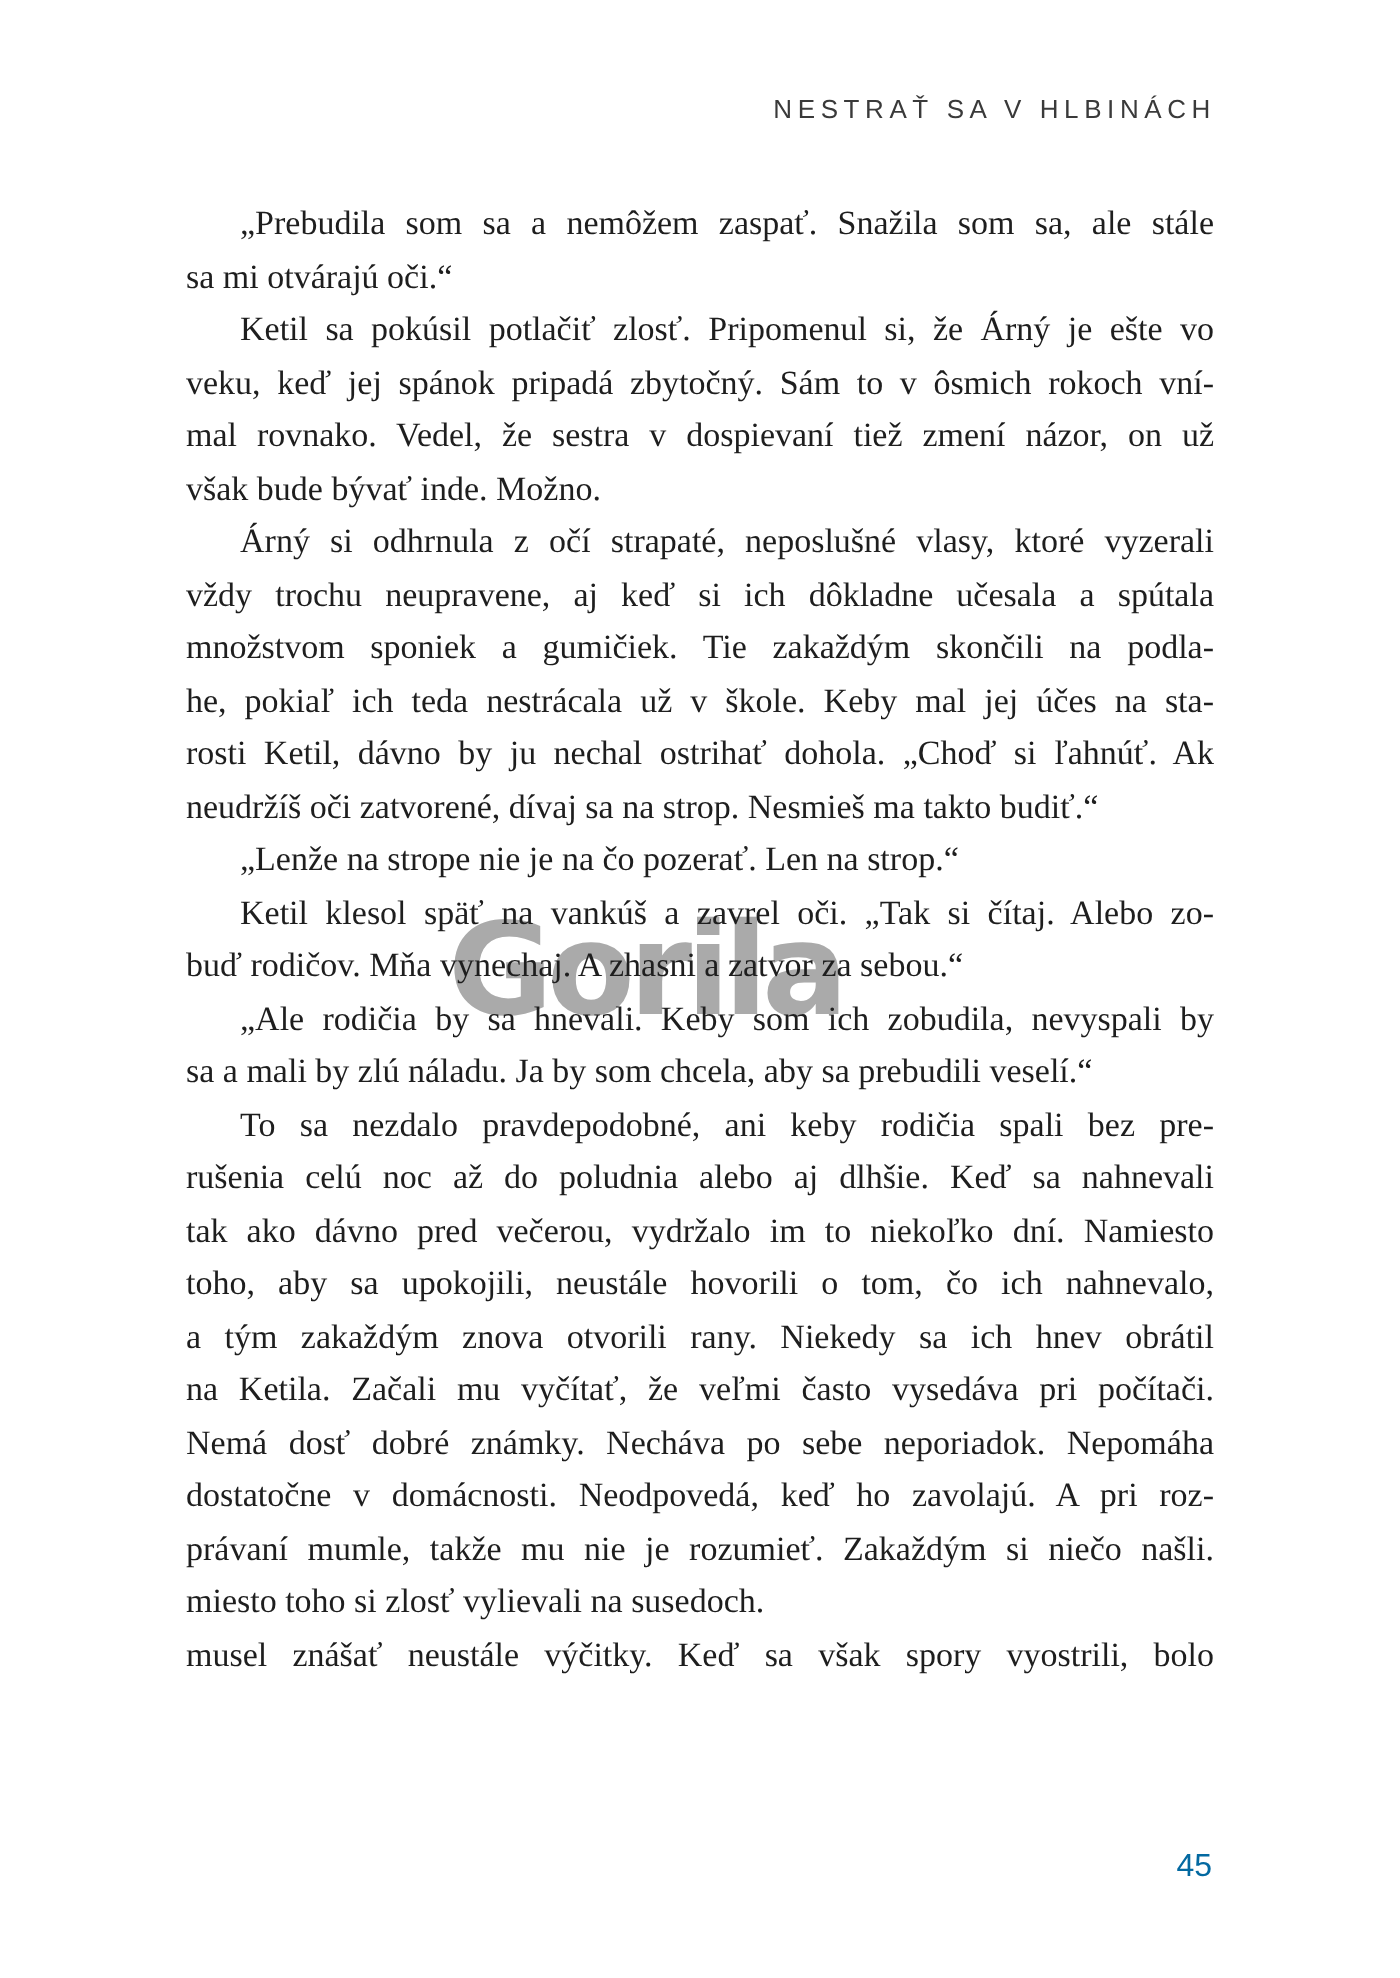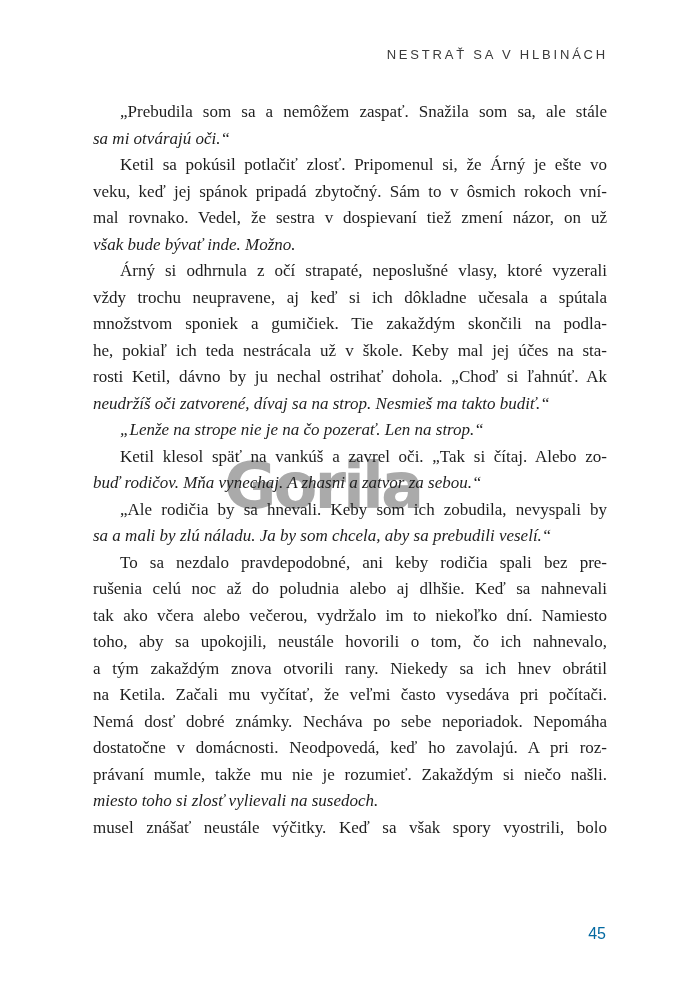--- a/index.html
+++ b/index.html
@@ -55,21 +55,20 @@
     height: 26.5px;
     overflow: hidden;
   }
   .line.j {
     text-align: justify;
     text-align-last: justify;
   }
   .line.last {
     text-align: right;
     text-align-last: left;
-    font-style: italic;
   }
   .line.indent {
     text-indent: 27px;
   }
   .page-number {
     position: absolute;
     top: 925px;
     right: 94px;
     font-family: "Liberation Sans", "DejaVu Sans", sans-serif;
     font-size: 16px;
@@ -99,21 +98,21 @@
       <div class="line j">he, pokiaľ ich teda nestrácala už v škole. Keby mal jej účes na sta-</div>
       <div class="line j">rosti Ketil, dávno by ju nechal ostrihať dohola. „Choď si ľahnúť. Ak</div>
       <div class="line last">neudržíš oči zatvorené, dívaj sa na strop. Nesmieš ma takto budiť.“</div>
       <div class="line last indent">„Lenže na strope nie je na čo pozerať. Len na strop.“</div>
       <div class="line j indent">Ketil klesol späť na vankúš a zavrel oči. „Tak si čítaj. Alebo zo-</div>
       <div class="line last">buď rodičov. Mňa vynechaj. A zhasni a zatvor za sebou.“</div>
       <div class="line j indent">„Ale rodičia by sa hnevali. Keby som ich zobudila, nevyspali by</div>
       <div class="line last">sa a mali by zlú náladu. Ja by som chcela, aby sa prebudili veselí.“</div>
       <div class="line j indent">To sa nezdalo pravdepodobné, ani keby rodičia spali bez pre-</div>
       <div class="line j">rušenia celú noc až do poludnia alebo aj dlhšie. Keď sa nahnevali</div>
-      <div class="line j">tak ako včera alebo večerou, vydržalo im to niekoľko dní. Namiesto</div>
+      <div class="line j">tak ako dávno pred večerou, vydržalo im to niekoľko dní. Namiesto</div>
       <div class="line j">toho, aby sa upokojili, neustále hovorili o tom, čo ich nahnevalo,</div>
       <div class="line j">a tým zakaždým znova otvorili rany. Niekedy sa ich hnev obrátil</div>
       <div class="line j">na Ketila. Začali mu vyčítať, že veľmi často vysedáva pri počítači.</div>
       <div class="line j">Nemá dosť dobré známky. Necháva po sebe neporiadok. Nepomáha</div>
       <div class="line j">dostatočne v domácnosti. Neodpovedá, keď ho zavolajú. A pri roz-</div>
       <div class="line j">právaní mumle, takže mu nie je rozumieť. Zakaždým si niečo našli.</div>
       <div class="line last">miesto toho si zlosť vylievali na susedoch.</div>
       <div class="line j">musel znášať neustále výčitky. Keď sa však spory vyostrili, bolo</div>
     </div>
 

